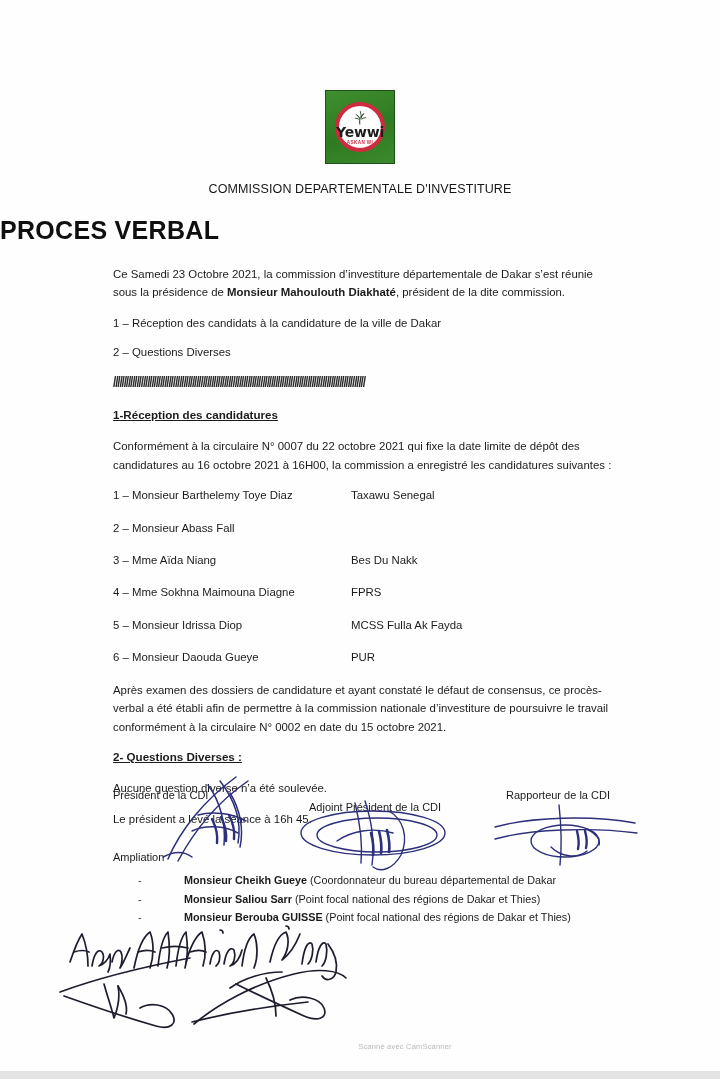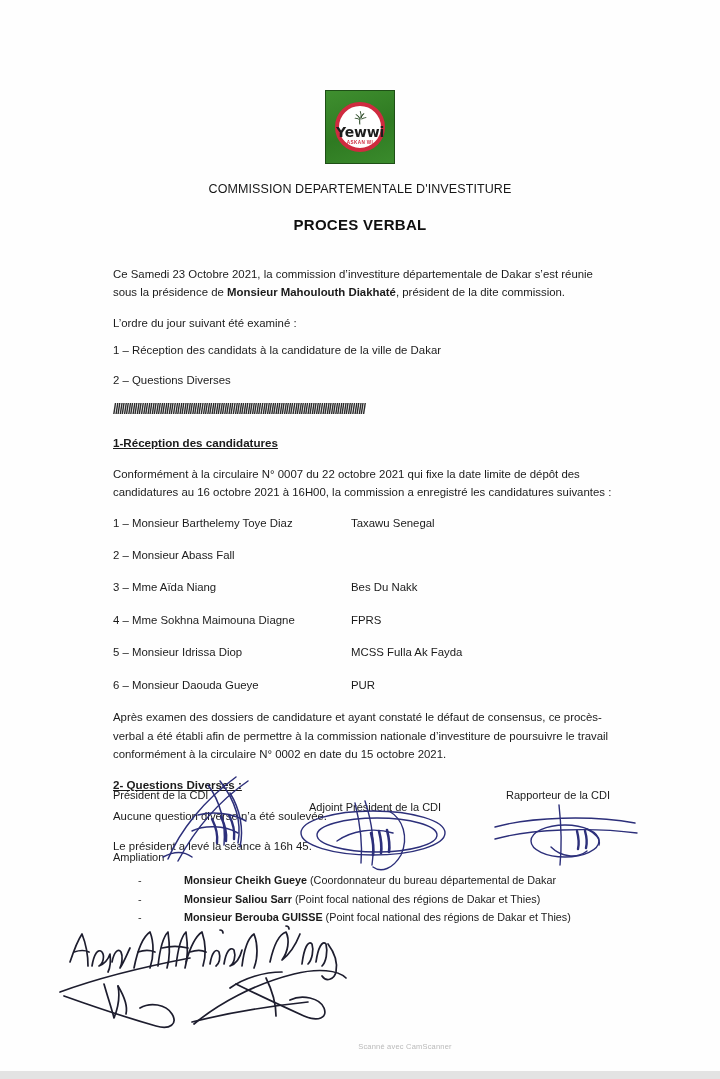--- a/index.html
+++ b/index.html
@@ -90,22 +90,21 @@
     font-size: 12.5px;
     font-weight: normal;
     letter-spacing: 0.1px;
     color: #161616;
   }
   #doc-title {
     position: absolute;
     top: 216px;
     left: 0;
     right: 0;
-    text-align: center;
-    font-size: 15px;
+    font-size: 25px;
     font-weight: bold;
     letter-spacing: 0.3px;
     color: #0f0f0f;
   }
 
   
   #body-col {
     position: absolute;
     left: 113px;
     top: 265px;
@@ -228,21 +227,20 @@
     </div>
   </div>
 
   <div id="doc-header">COMMISSION DEPARTEMENTALE D'INVESTITURE</div>
   <div id="doc-title">PROCES VERBAL</div>
 
   <div id="body-col">
 
     <p class="para"><span>Ce Samedi 23 Octobre 2021, la commission d’investiture départementale de Dakar s’est réunie sous la présidence de </span><span class="bold">Monsieur Mahoulouth Diakhaté</span><span>, président de la dite commission.</span></p>
 
-    <p class="para tight">L’ordre du jour suivant été examiné :</p>
 
     <p class="agenda-item">1 – Réception des candidats à la candidature de la ville de Dakar</p>
     <p class="agenda-item">2 – Questions Diverses</p>
 
     <div class="slash-rule">//////////////////////////////////////////////////////////////////////////////////////////////////////////////////////</div>
 
     <p class="uline-head">1-Réception des candidatures</p>
 
     <p class="para">Conformément à la circulaire N° 0007 du 22 octobre 2021 qui fixe la date limite de dépôt des candidatures au 16 octobre 2021 à 16H00, la commission a enregistré les candidatures suivantes :</p>
 

